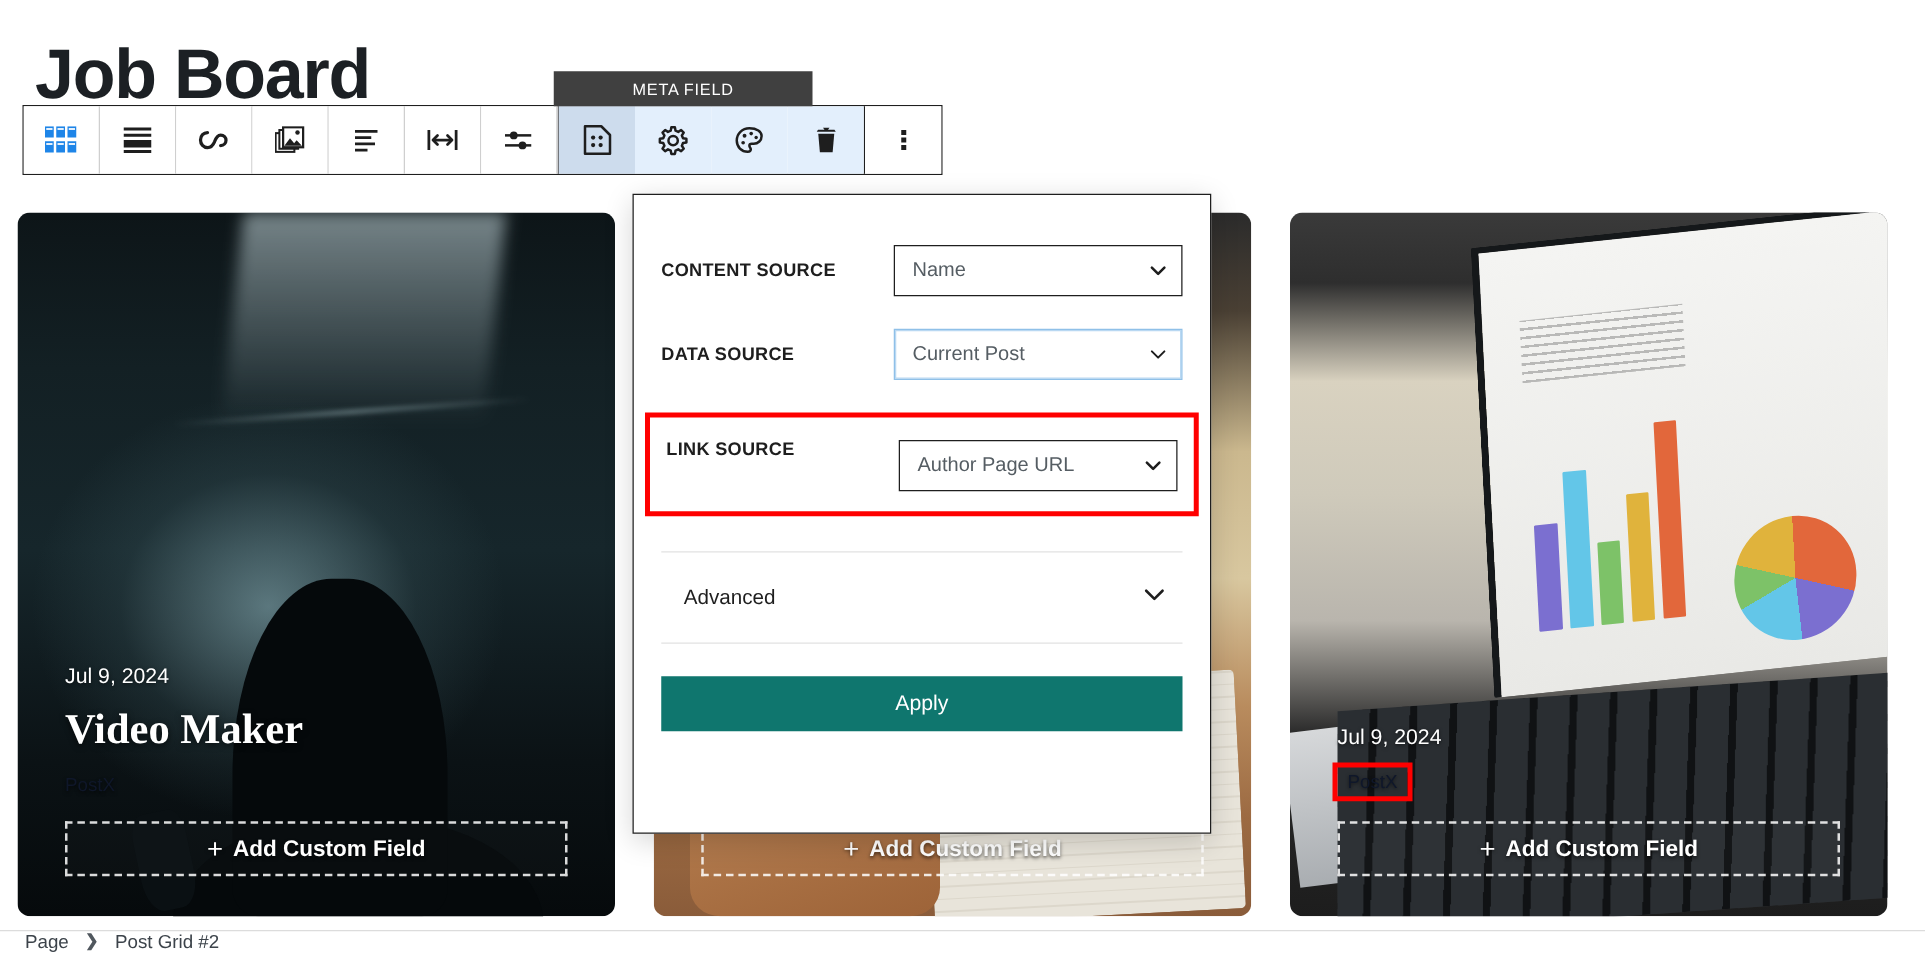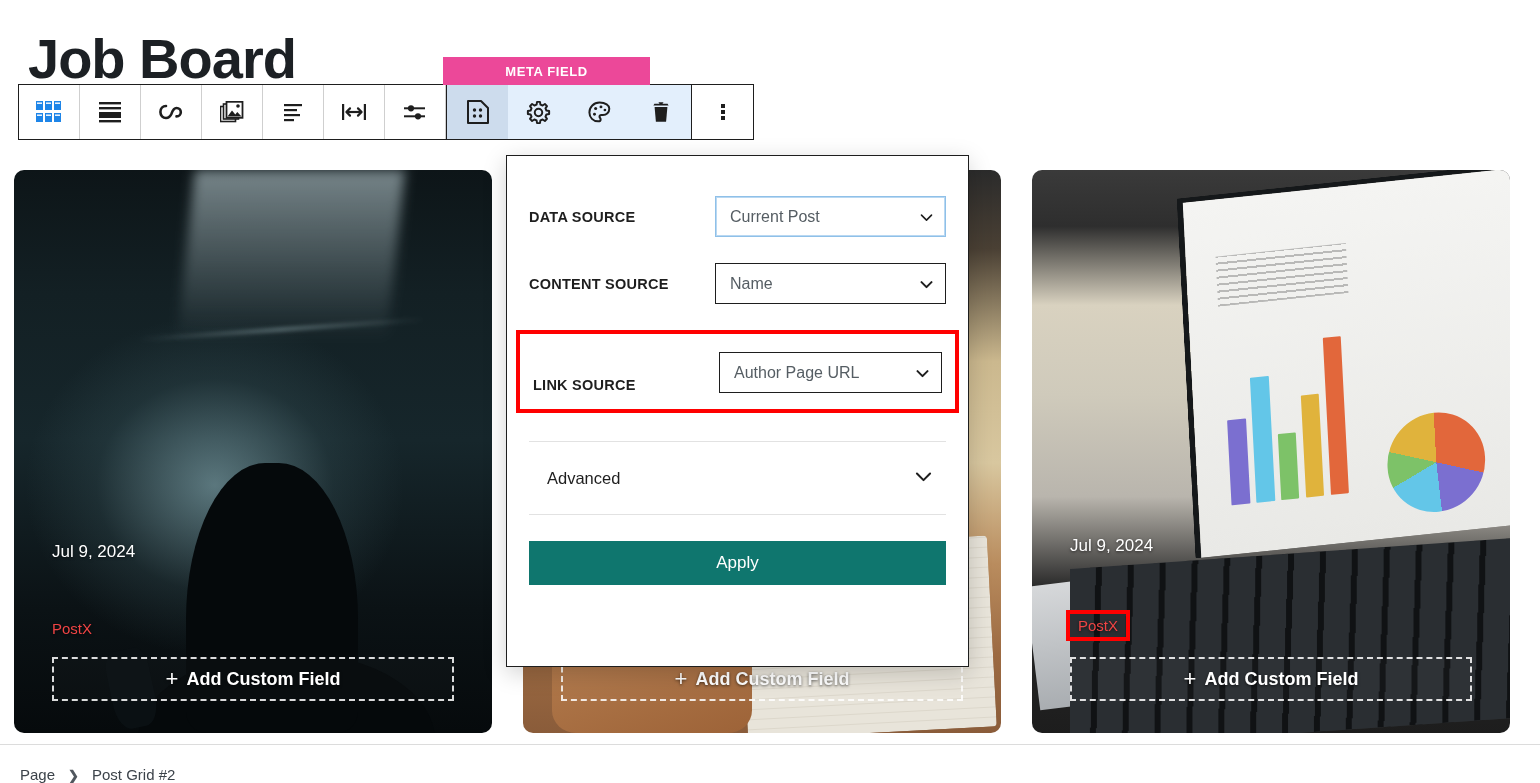--- a/index.html
+++ b/index.html
@@ -39,23 +39,23 @@
   .tb-btn:last-child { border-right: none; }
   .tb-btn.sel-blue { background: #cddced; border-right: none; }
   .tb-btn.lite-blue { background: #e3effc; border-right: none; }
   .tb-sep { width: 1px; background:#1e1e1e; }
   .tb-btn svg { display:block; }
 
   
   .meta-label {
     position: absolute; left: 443px; top: 57px;
     width: 207px; height: 28px;
-    background: #ec4899;
+    background: #404040;
     color: #ffffff;
-    font-size: 13px; font-weight: 700; letter-spacing: .6px;
+    font-size: 13px; font-weight: 400; letter-spacing: .6px;
     display: flex; align-items: center; justify-content: center;
     z-index: 41;
   }
 
   
   .cards {
     position: absolute; left: 14px; top: 170px;
     width: 1512px; height: 563px;
     display: flex; gap: 31px;
   }
@@ -142,23 +142,22 @@
     text-shadow: 0 1px 3px rgba(0,0,0,.6);
     font-family: "Liberation Sans", sans-serif;
   }
   .card-title {
     color:#ffffff; font-size:34px; font-weight:700; line-height:1.1;
     font-family: "Liberation Serif", serif;
     text-shadow: 0 2px 5px rgba(0,0,0,.65);
     margin-bottom:18px;
   }
   .card-meta {
-    color:#ef4444; font-size:15px; margin-bottom:20px; display:inline-block;
+    color:#0f172a; font-size:15px; margin-bottom:20px; display:inline-block;
     text-shadow: 0 1px 3px rgba(0,0,0,.6);
-    margin-top: 44px;
   }
   .card-meta-wrap { display:block; }
   .meta-highlight {
     display:inline-block; padding:3px 8px;
     outline: 4px solid #ff0000; outline-offset: 0;
   }
   .add-field {
     border: 2px dashed rgba(255,255,255,.85);
     color:#ffffff; font-size:18px; font-weight:600;
     height:44px; display:flex; align-items:center; justify-content:center;
@@ -201,42 +200,42 @@
   .toggle-row { display:flex; align-items:center; gap:15px; margin-bottom:26px; }
   .toggle {
     width:46px; height:25px; border-radius:13px; background:#0a79b8;
     position:relative; cursor:pointer; flex:0 0 46px;
   }
   .toggle .knob {
     position:absolute; top:3px; right:3px; width:19px; height:19px;
     border-radius:50%; background:#ffffff;
   }
   .toggle-label { font-size:16px; color:#4a5258; }
-  .link-row { display:flex; align-items:flex-end; margin-bottom:0; }
+  .link-row { display:flex; align-items:flex-start; margin-bottom:0; }
 
   
   .advanced {
     margin-top: 28px;
     border-top:1px solid #e2e2e2; border-bottom:1px solid #e2e2e2;
     height:74px; display:flex; align-items:center; justify-content:space-between;
     padding: 0 14px 0 18px; cursor:pointer;
   }
   .advanced span { font-size:16.5px; color:#1e1e1e; }
   .apply-btn {
     margin-top: 26px; height:44px; width:100%;
     background:#0f766e; color:#ffffff; border:none;
     font-size:17px; font-family:"Liberation Sans", sans-serif;
     cursor:pointer; display:flex; align-items:center; justify-content:center;
   }
 
   
   .breadcrumb {
     position:absolute; left:0; right:0; bottom:0; height:39px;
     border-top:1px solid #dcdcdc; background:#ffffff;
-    display:flex; align-items:flex-end; gap:13px; padding-left:20px;
+    display:flex; align-items:flex-start; gap:13px; padding-left:20px;
     z-index: 70;
   }
   .crumb { font-size:15px; color:#3c434a; cursor:pointer; }
   .crumb-sep { font-size:13px; color:#50575e; font-weight:700; }
 </style>
 </head>
 <body>
 
 <div class="stage">
 
@@ -396,20 +395,21 @@
     <div class="card">
       <div class="card-img img-video">
         <div class="beam"></div>
         <div class="beam2"></div>
         <div class="sil-shoulder"></div>
         <div class="silhouette"></div>
         <div class="mic"></div>
       </div>
       <div class="card-body">
         <div class="card-date">Jul 9, 2024</div>
+        <div class="card-title">Video Maker</div>
         <div class="card-meta-wrap">
           <span class="card-meta">PostX</span>
         </div>
         <div class="add-field">
           <span class="plus">+</span>
           <span>Add Custom Field</span>
         </div>
       </div>
     </div>
 
@@ -458,38 +458,38 @@
           <span class="plus">+</span>
           <span>Add Custom Field</span>
         </div>
       </div>
     </div>
   </div>
 
   <div class="modal">
 
     <div class="row">
+      <div class="row-label">CONTENT SOURCE</div>
+      <div class="select">
+        <span>Name</span>
+        <span class="chev">
+          <svg width="13" height="13" viewBox="0 0 14 14">
+              <path d="M1.6 4.6L7 10l5.4-5.4" fill="none" stroke="#1e1e1e" stroke-width="2.2" stroke-linecap="round" stroke-linejoin="round"></path>
+            </svg>
+        </span>
+      </div>
+    </div>
+
+    <div class="row">
       <div class="row-label">DATA SOURCE</div>
       <div class="select focused">
         <span>Current Post</span>
         <span class="chev">
           <svg width="13" height="13" viewBox="0 0 14 14">
               <path d="M1.6 4.6L7 10l5.4-5.4" fill="none" stroke="#1e1e1e" stroke-width="1.7" stroke-linecap="round" stroke-linejoin="round"></path>
-            </svg>
-        </span>
-      </div>
-    </div>
-
-    <div class="row">
-      <div class="row-label">CONTENT SOURCE</div>
-      <div class="select">
-        <span>Name</span>
-        <span class="chev">
-          <svg width="13" height="13" viewBox="0 0 14 14">
-              <path d="M1.6 4.6L7 10l5.4-5.4" fill="none" stroke="#1e1e1e" stroke-width="2.2" stroke-linecap="round" stroke-linejoin="round"></path>
             </svg>
         </span>
       </div>
     </div>
 
     <div class="link-group">
 
       <div class="link-row">
         <div class="row-label">LINK SOURCE</div>
         <div class="select">

